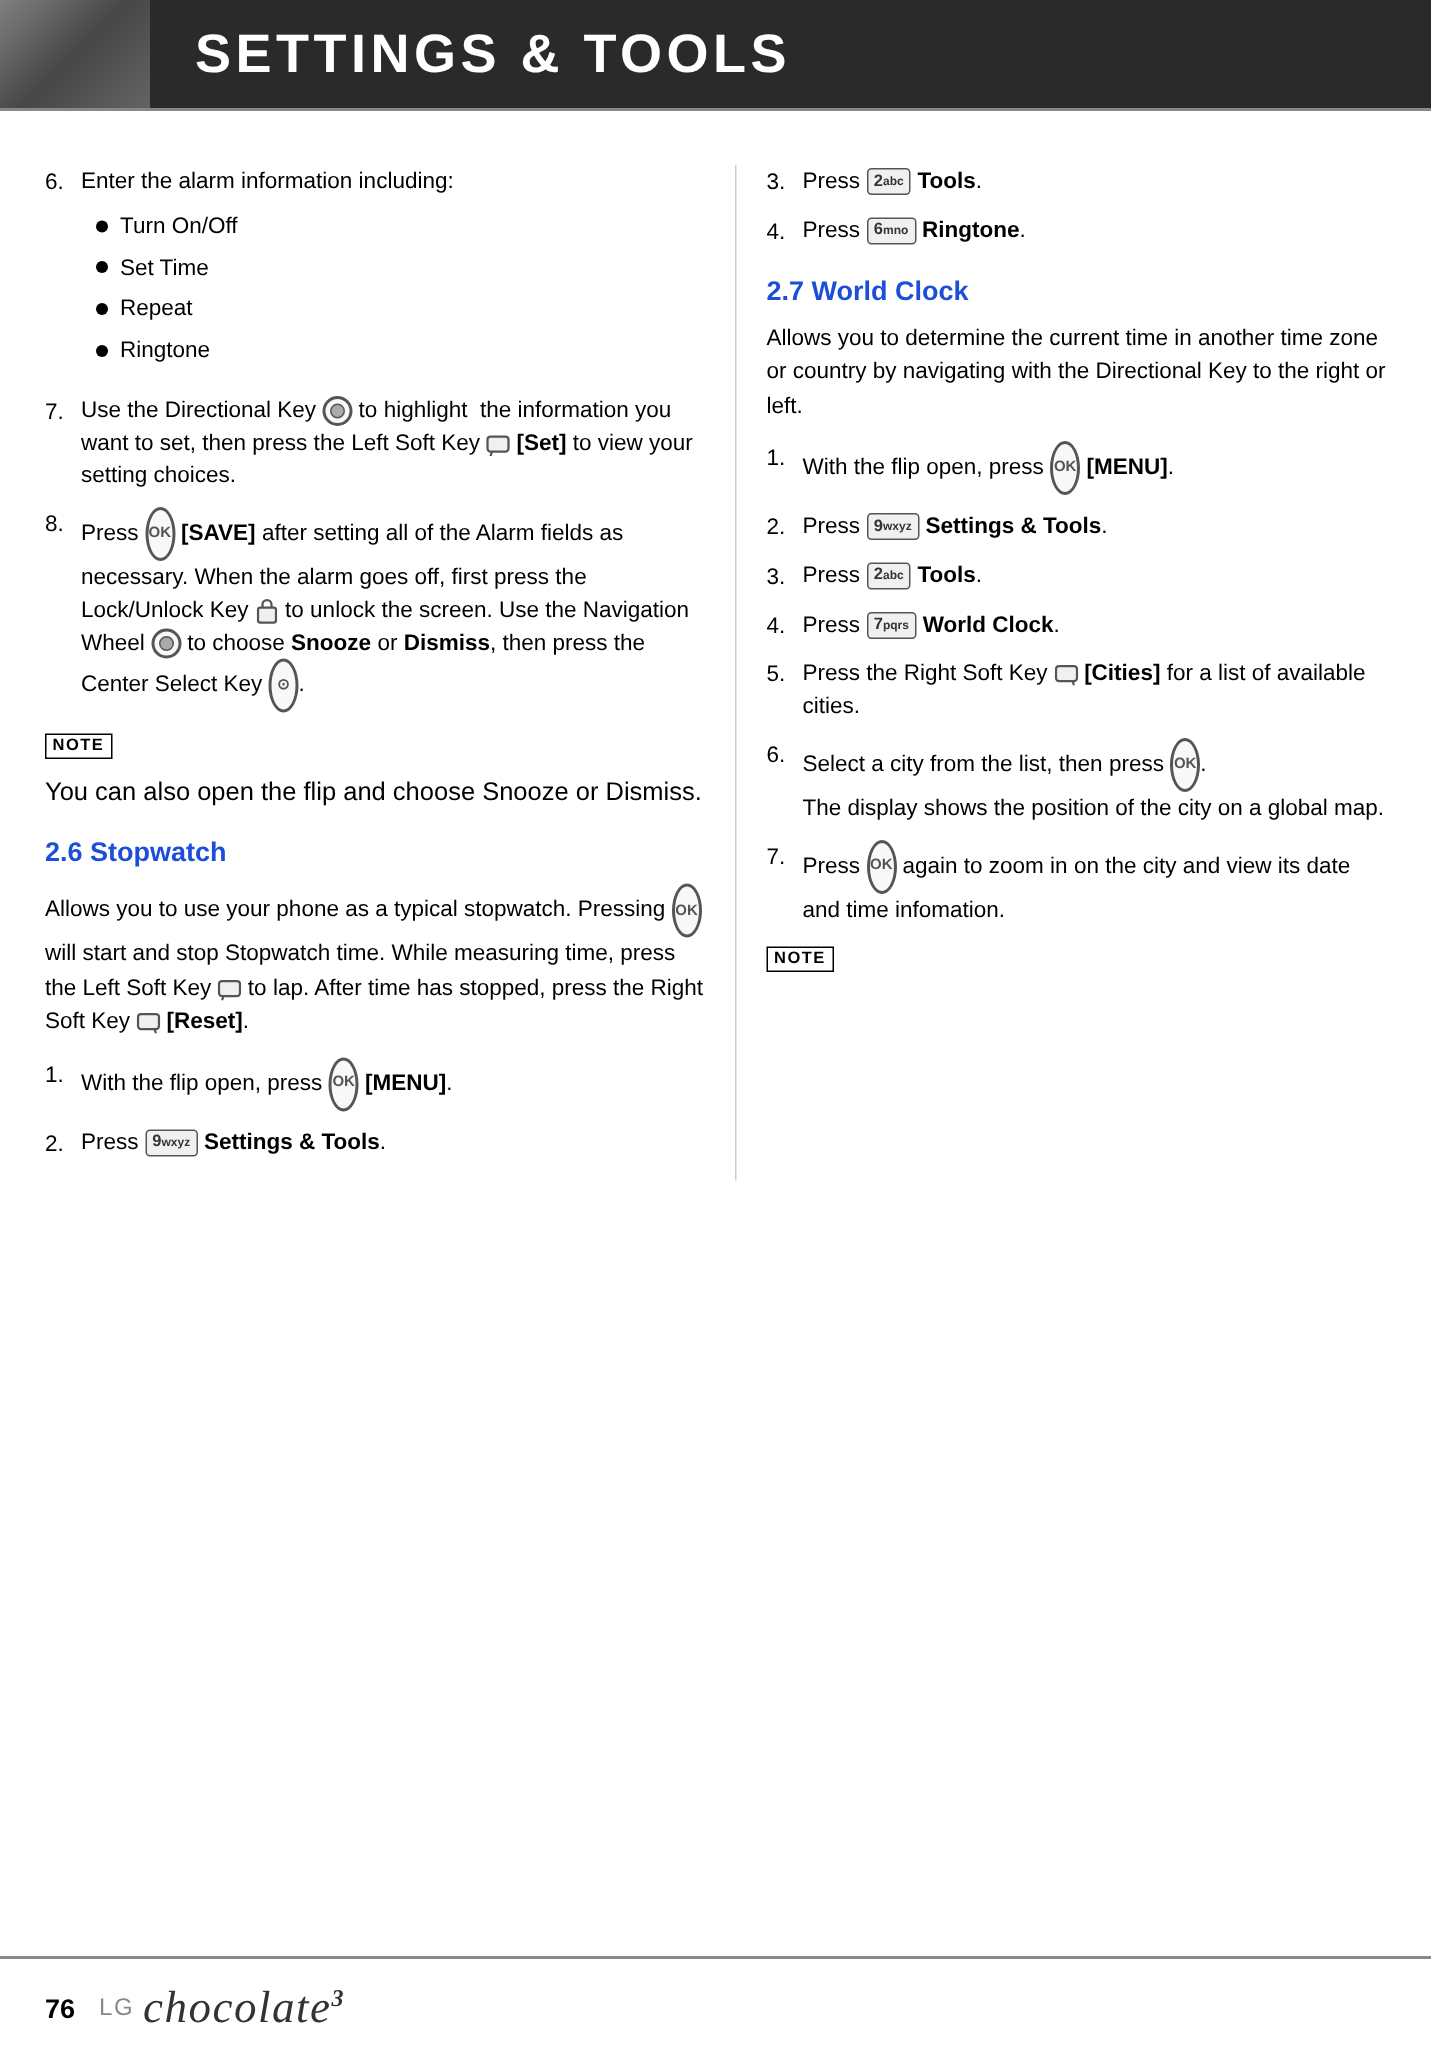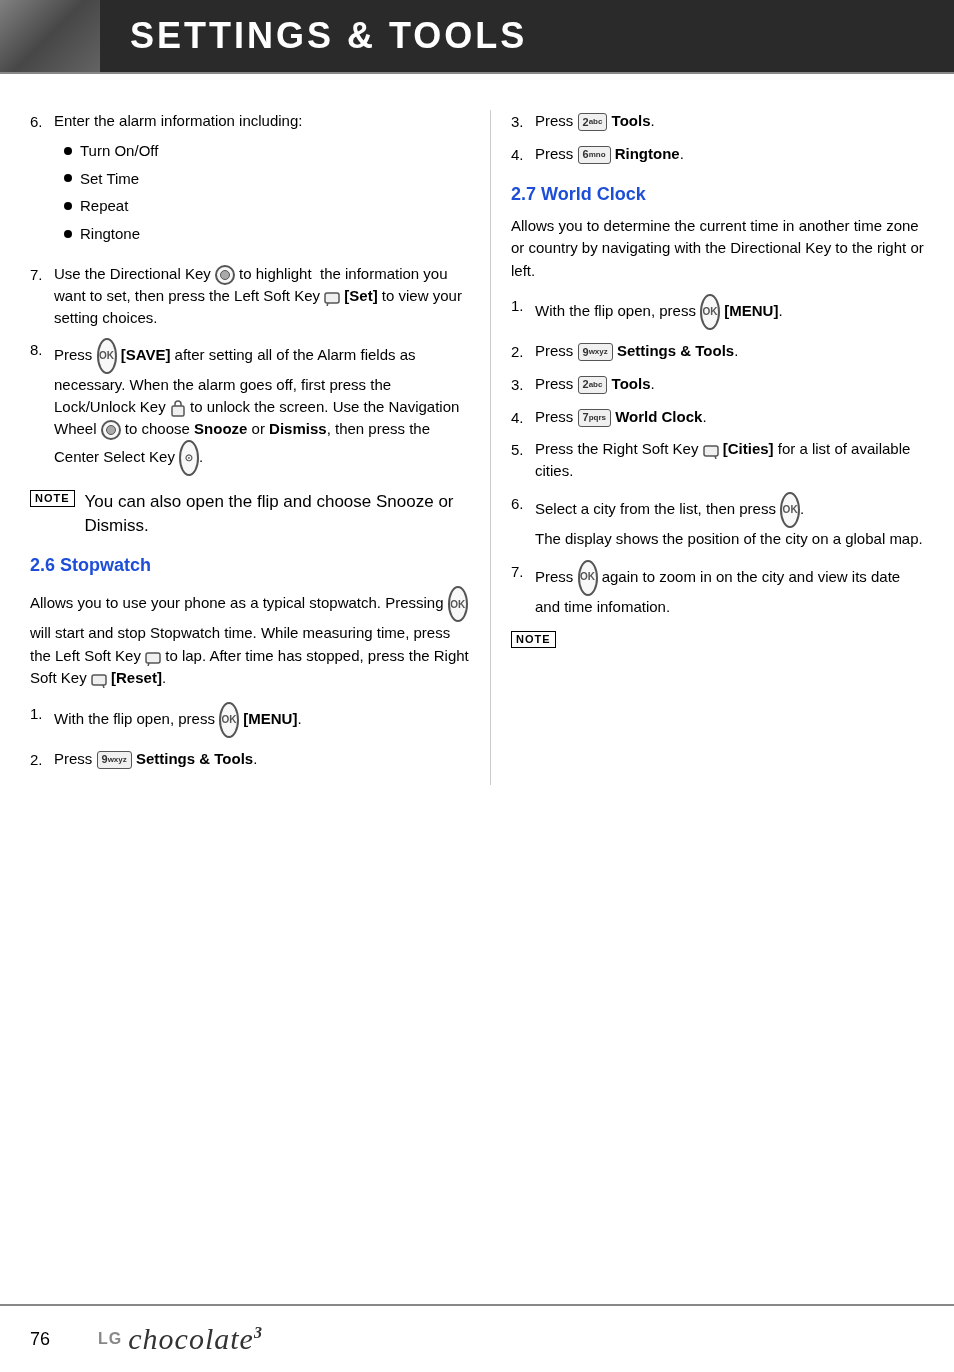--- a/index.html
+++ b/index.html
@@ -119,20 +119,21 @@
     }
 
     
     .note-block {
       display: flex;
       align-items: flex-start;
       gap: 10px;
       margin: 10px 0;
       font-size: 13px;
       line-height: 1.4;
+      flex-direction: column;
     }
     .note-label {
       font-size: 11px;
       font-weight: 900;
       letter-spacing: 1px;
       color: #000;
       flex-shrink: 0;
       padding-top: 2px;
       text-transform: uppercase;
       font-family: Arial Black, Arial, sans-serif;
@@ -249,38 +250,38 @@
       width: 954px;
       height: 68px;
       border-top: 2px solid #888;
       display: flex;
       align-items: center;
       padding: 0 30px;
       background: #fff;
     }
     .footer-page {
       font-size: 18px;
-      font-weight: normal;
+      font-weight: bold;
       color: #000;
+      margin-right: 16px;
     }
     .footer-logo {
       font-size: 26px;
       color: #888;
       font-weight: 300;
       letter-spacing: 1px;
       display: flex;
       align-items: center;
       gap: 6px;
     }
     .footer-logo-lg {
       font-size: 16px;
       color: #888;
-      font-weight: bold;
+      font-weight: normal;
       letter-spacing: 1px;
-      margin-left: 48px;
     }
     .footer-logo-chocolate {
       font-size: 30px;
       font-family: 'Times New Roman', serif;
       font-style: italic;
       font-weight: normal;
       color: #333;
     }
     .footer-logo-sup {
       font-size: 16px;

